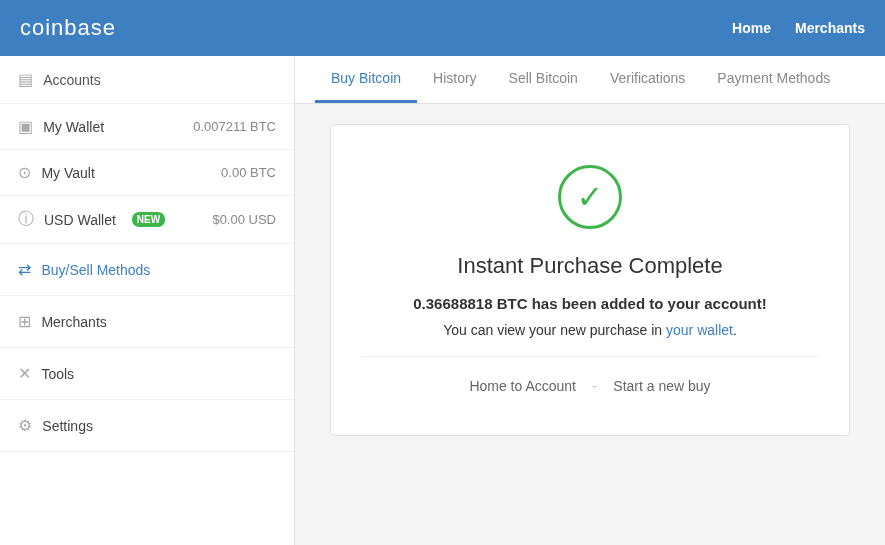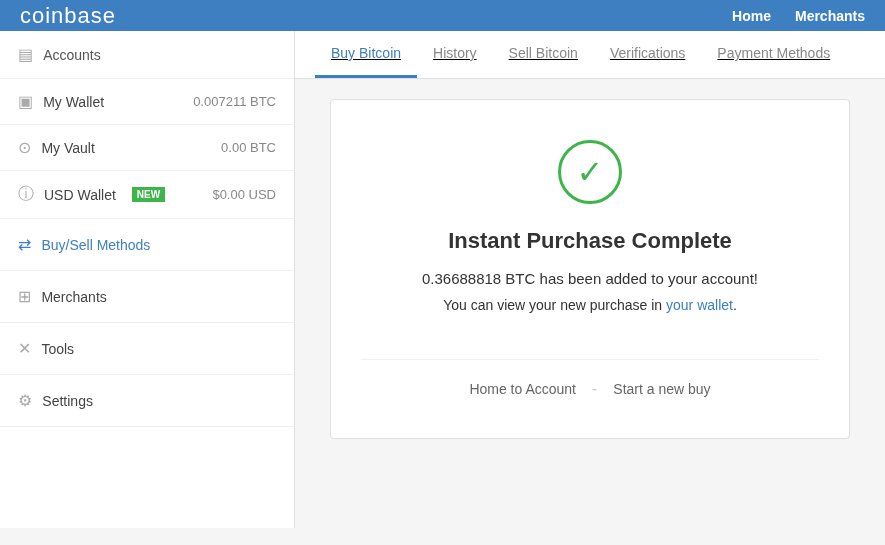--- a/index.html
+++ b/index.html
@@ -1,21 +1,21 @@
 <!DOCTYPE html>
 <html><head>
   <meta charset="utf-8">
   <style>
     * { box-sizing: border-box; margin: 0; padding: 0; }
     body { font-family: -apple-system, BlinkMacSystemFont, 'Segoe UI', Arial, sans-serif; font-size: 14px; background: #f5f5f5; }
 
     
     .header {
       background: #3d7fc1;
-      height: 31px;
+      height: 56px;
       display: flex;
       align-items: center;
       justify-content: space-between;
       padding: 0 20px;
     }
     .header-logo {
       color: white;
       font-size: 22px;
       font-weight: 300;
       letter-spacing: 1px;
@@ -70,21 +70,21 @@
       gap: 10px;
     }
     .sidebar-item-label { color: #444; font-size: 14px; }
     .sidebar-item-value { color: #888; font-size: 13px; }
     .badge-new {
       background: #3eb54a;
       color: white;
       font-size: 10px;
       font-weight: bold;
       padding: 2px 5px;
-      border-radius: 0;
+      border-radius: 7px;
       margin-left: 6px;
     }
     .sidebar-nav-item {
       padding: 16px 18px;
       display: flex;
       align-items: center;
       gap: 10px;
       border-bottom: 1px solid #efefef;
       color: #3d7fc1;
       cursor: pointer;
@@ -100,21 +100,20 @@
       overflow-y: auto;
       padding: 0;
     }
 
     
     .tabs {
       background: white;
       display: flex;
       border-bottom: 1px solid #e0e0e0;
       padding: 0 20px;
-      text-decoration: underline;
     }
     .tab {
       padding: 14px 16px;
       font-size: 14px;
       color: #888;
       cursor: pointer;
       border-bottom: 3px solid transparent;
       text-decoration: none;
       white-space: nowrap;
     }
@@ -149,34 +148,34 @@
       justify-content: center;
       margin: 0 auto 24px;
     }
     .checkmark {
       color: #3eb54a;
       font-size: 32px;
       line-height: 1;
     }
     .success-title {
       font-size: 22px;
+      font-weight: 400;
+      color: #333;
+      margin-bottom: 16px;
+    }
+    .success-amount {
+      font-size: 15px;
       font-weight: 700;
       color: #333;
-      margin-bottom: 16px;
-    }
-    .success-amount {
-      font-size: 15px;
-      font-weight: 400;
+      margin-bottom: 10px;
+    }
+    .success-sub {
+      font-size: 14px;
       color: #333;
-      margin-bottom: 10px;
-    }
-    .success-sub {
-      font-size: 14px;
-      color: #333;
-      margin-bottom: 46px;
+      margin-bottom: 18px;
     }
     .success-sub a {
       color: #3d7fc1;
       text-decoration: none;
     }
     .success-actions {
       display: flex;
       justify-content: center;
       align-items: center;
       gap: 16px;

